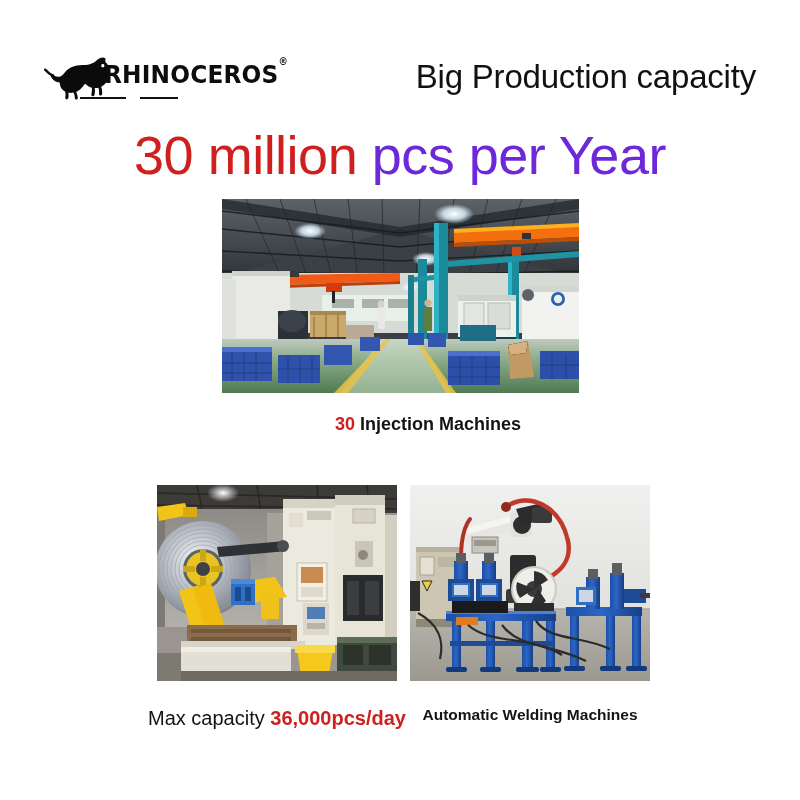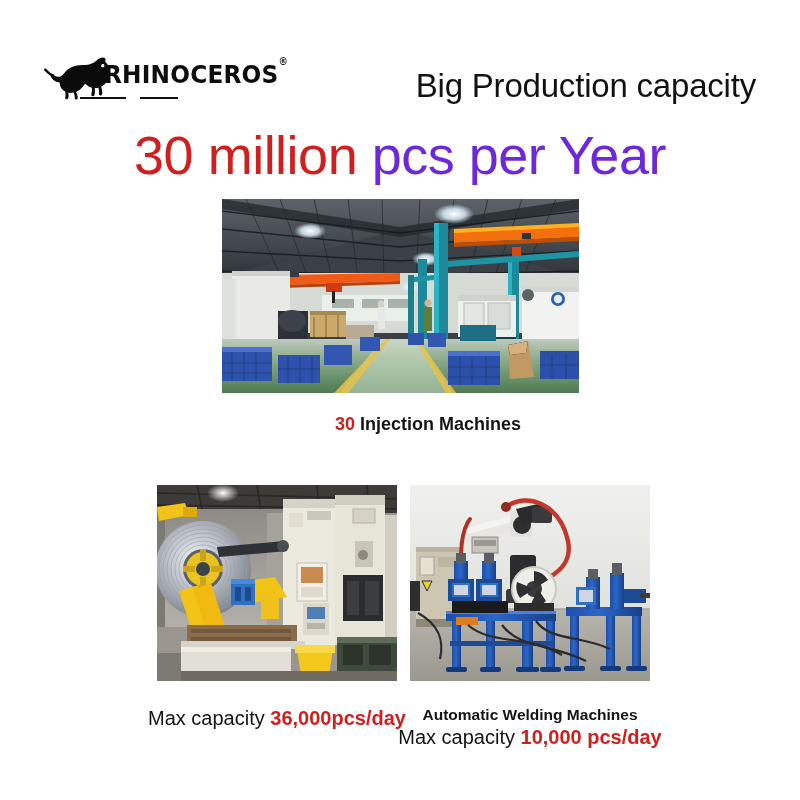--- a/index.html
+++ b/index.html
@@ -70,21 +70,20 @@
 
   .headline-top {
     position: absolute;
     right: 44px;
     top: 58px;
     font-size: 33px;
     color: #111111;
     letter-spacing: -0.2px;
     white-space: nowrap;
     font-family: "Liberation Sans", sans-serif;
-    margin-top: 9px;
   }
 
   
   .statement {
     position: absolute;
     left: 0;
     top: 124px;
     width: 800px;
     text-align: center;
     font-size: 54px;
@@ -584,14 +583,13 @@
     </g>
   </svg>
 </div>
 
 <div class="caption caption-left">
   <div class="line2"><span>Max capacity </span><span class="hl-b">36,000pcs/day</span></div>
 </div>
 
 <div class="caption caption-right">
   <div class="line1">Automatic Welding Machines</div>
-  <div class="line2"><span>Max capacity </span><span class="hl-b">10,000 pcs/day</span></div>
 </div>
 
 </body></html>

